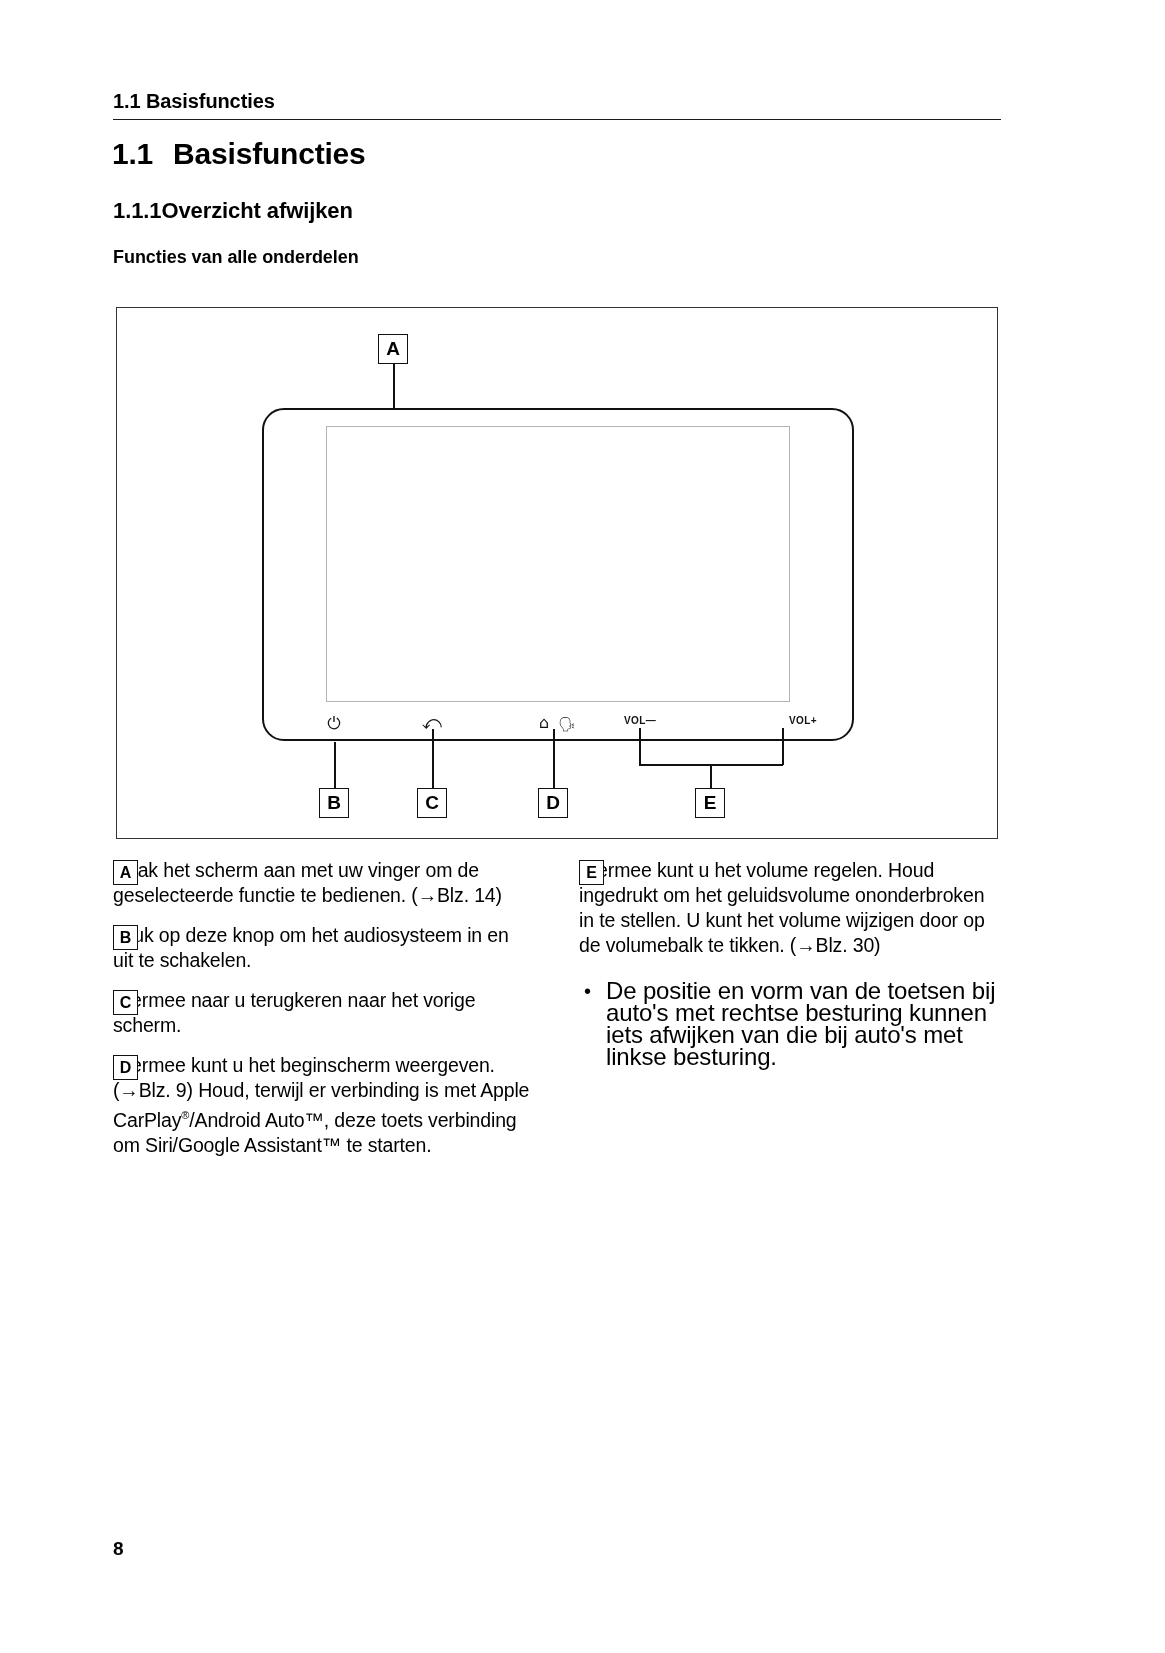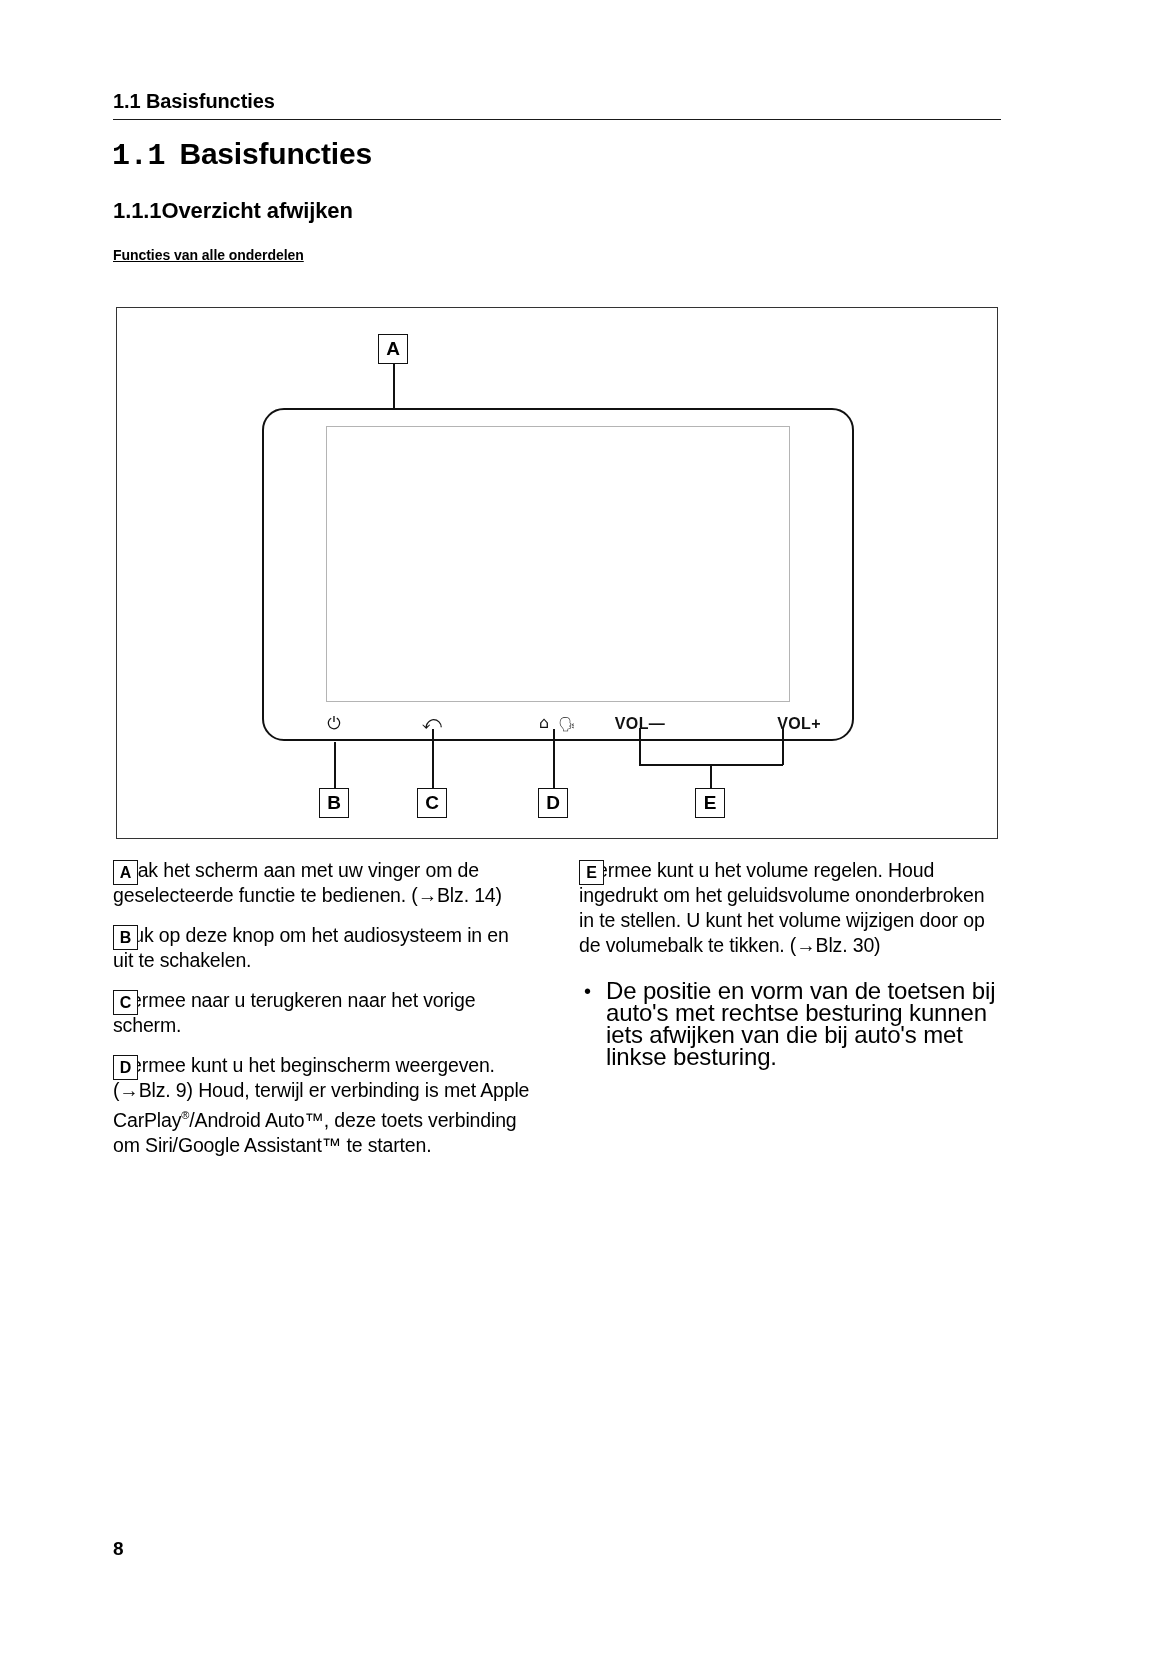--- a/index.html
+++ b/index.html
@@ -22,29 +22,29 @@
     font-size:20px; font-weight:bold; letter-spacing:-0.1px;
     padding-bottom:6px; display:block;
   }
   .rh-rule { border-bottom:1.6px solid #1a1a1a; width:888px; }
 
   
   .h1 {
     position:absolute; left:112px; top:137px;
     font-size:30px; font-weight:bold; letter-spacing:-0.2px;
   }
-  .h1 .num { margin-right:14px;font-family:Liberation Mono, monospace; }
+  .h1 .num { margin-right:20px; }
   .h2 {
     position:absolute; left:113px; top:198px;
     font-size:22px; font-weight:bold; letter-spacing:-0.1px;
   }
   .h2 .num { }
   .h3 {
     position:absolute; left:113px; top:247px;
-    font-size:14px; font-weight:bold; letter-spacing:-0.05px;text-decoration:underline;
+    font-size:18px; font-weight:bold; letter-spacing:-0.05px;
   }
 
   
   .figure-box {
     position:absolute; left:116px; top:307px;
     width:880px; height:530px;
     border:1.3px solid #333333;
     background:#ffffff;
   }
 
@@ -98,25 +98,25 @@
   .icon {
     position:absolute; font-size:17px; line-height:20px;
     color:#111111; text-align:center; font-family:"DejaVu Sans", sans-serif;
   }
   .ic-power { left:204px; top:0px; width:26px; font-size:17px; }
   .ic-back  { left:302px; top:-1px; width:26px; font-size:19px; }
   .ic-home  { left:416px; top:0px; width:22px; font-size:16px; }
   .ic-voice { left:440px; top:1px; width:20px; font-size:14px; }
   .vol {
     position:absolute; top:2px;
-    font-size:16px; font-weight:bold; letter-spacing:0.4px;
+    font-size:10px; font-weight:bold; letter-spacing:0.4px;
     font-family:"Liberation Sans", sans-serif; color:#111111;
   }
   .vol-minus { left:497px; width:52px; text-align:center; }
-  .vol-plus  { left:652px; width:52px; text-align:right; }
+  .vol-plus  { left:672px; width:52px; text-align:left; }
 
   
   .captions { position:absolute; left:113px; top:858px; width:900px; }
   .col { position:absolute; top:0; width:420px; }
   .col-left  { left:0px; }
   .col-right { left:466px; }
 
   .cap-item { position:relative; margin-bottom:15px; }
   .cap-tag {
     position:absolute; left:0; top:2px;

